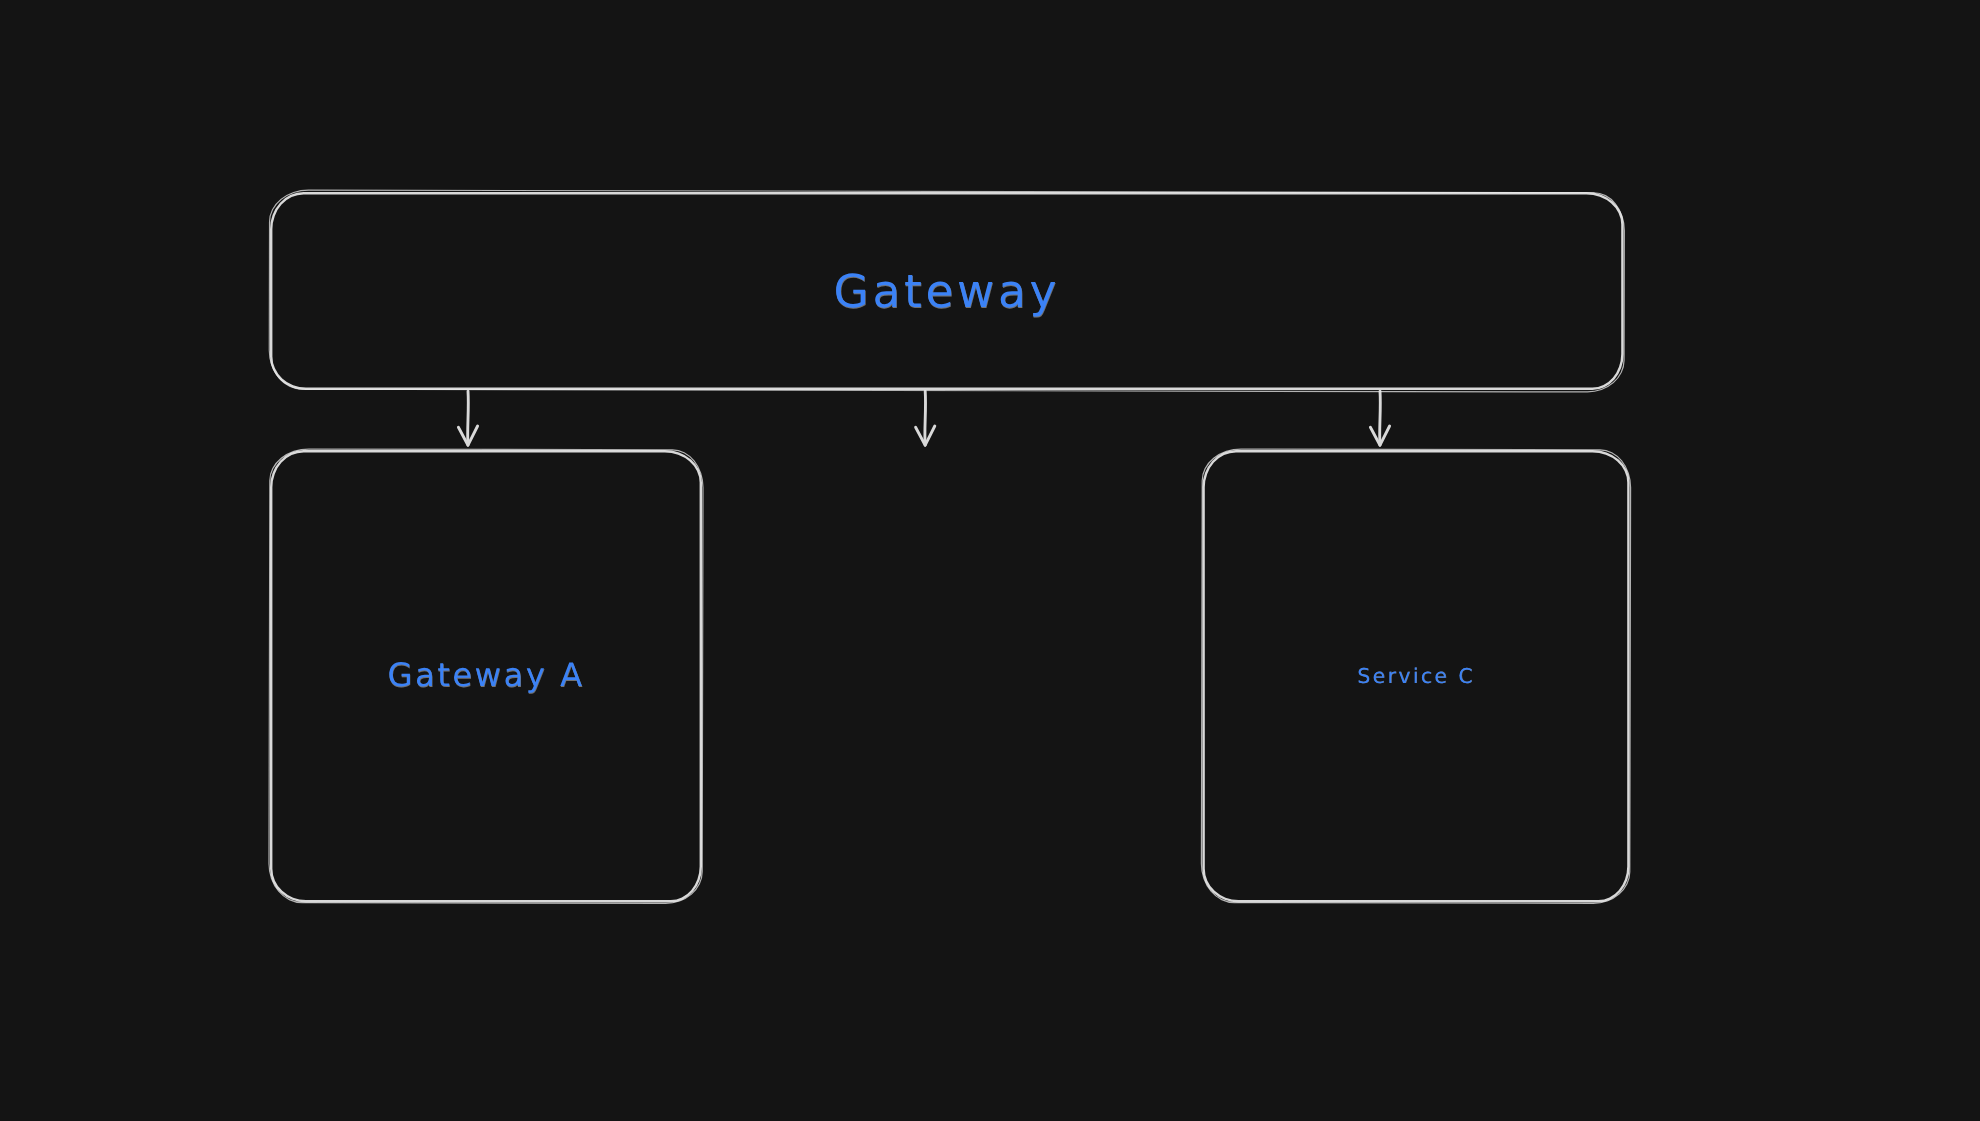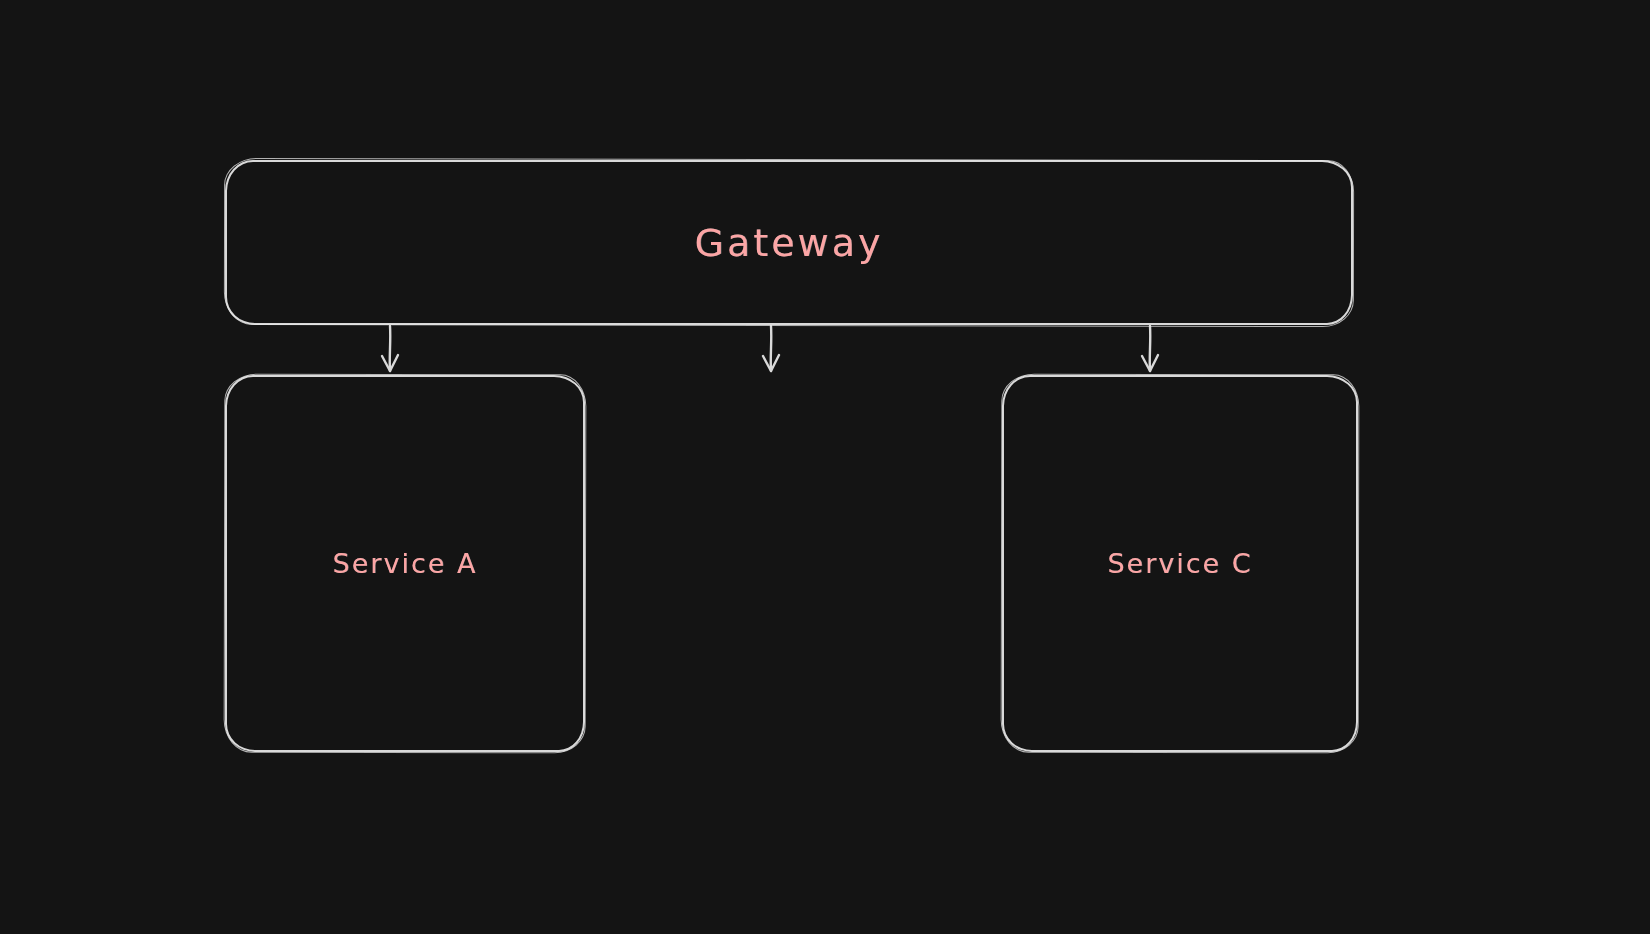--- a/index.html
+++ b/index.html
@@ -41,21 +41,21 @@
   .node::before {
     content: "";
     position: absolute;
     inset: -3px;
     border: 1.5px solid rgba(232, 232, 232, 0.75);
     border-radius: 33px 26px 31px 28px / 27px 32px 27px 33px;
     transform: rotate(0.12deg);
     pointer-events: none;
   }
   .node-label {
-    color: #fca5a5;
+    color: #3b82f6;
     letter-spacing: 2px;
     white-space: nowrap;
     text-shadow: 0.4px 0.4px 0 rgba(226, 226, 226, 0.45);
     user-select: none;
   }
   .node-gateway .node-label {
     letter-spacing: 3px;
   }
 </style>
 </head>
@@ -76,21 +76,21 @@
         <path d="M 1150 326 C 1151 341.75 1149 357.5 1150 371"></path>
         <path d="M 1142 356 L 1150 371 L 1158 355"></path>
       </g>
     </svg>
 
   <div class="node node-gateway" style="left: 225px; top: 160px; width: 1128px; height: 165px;">
     <span class="node-label" style="font-size: 38px;">Gateway</span>
   </div>
 
   <div class="node" style="left: 225px; top: 375px; width: 360px; height: 377px;">
-    <span class="node-label" style="font-size: 27px;">Service A</span>
+    <span class="node-label" style="font-size: 27px;">Gateway A</span>
   </div>
 
 
   <div class="node" style="left: 1002px; top: 375px; width: 356px; height: 377px;">
-    <span class="node-label" style="font-size: 27px;">Service C</span>
+    <span class="node-label" style="font-size: 17px;">Service C</span>
   </div>
 
 </div>
 
 </body></html>

